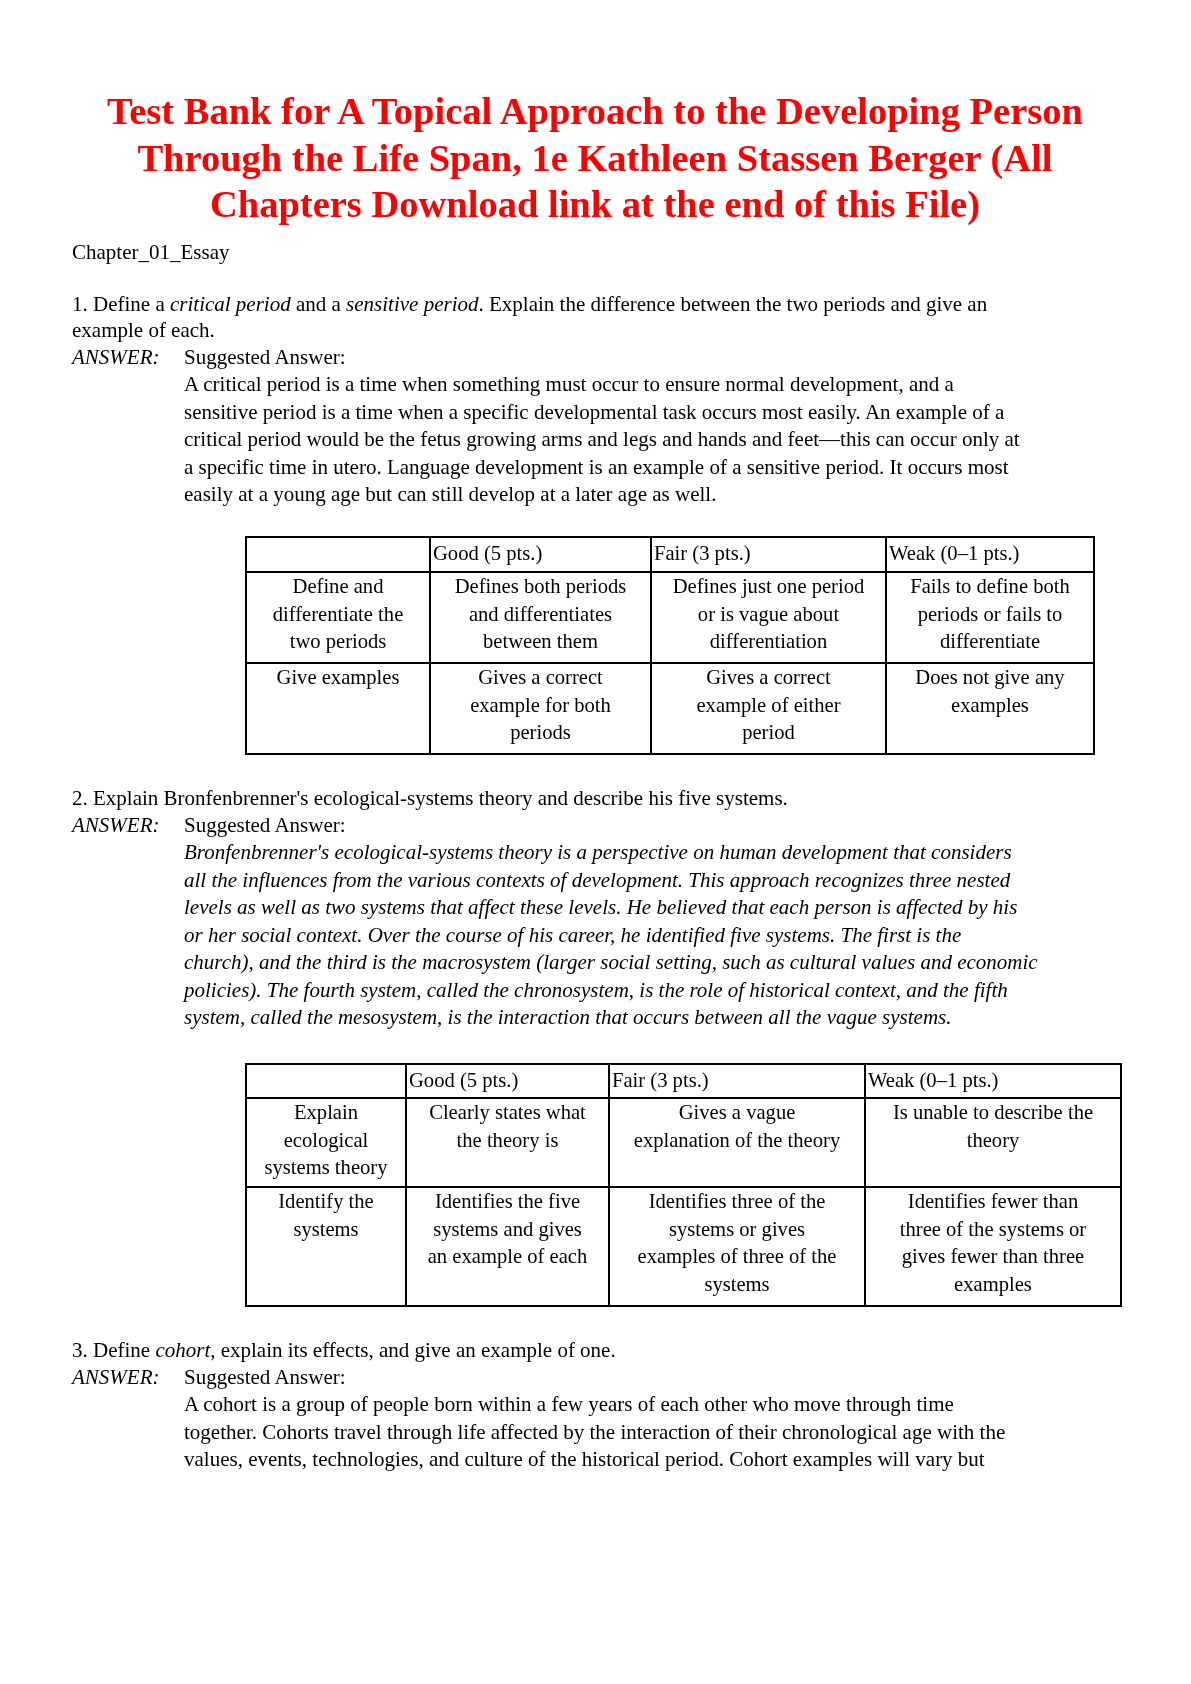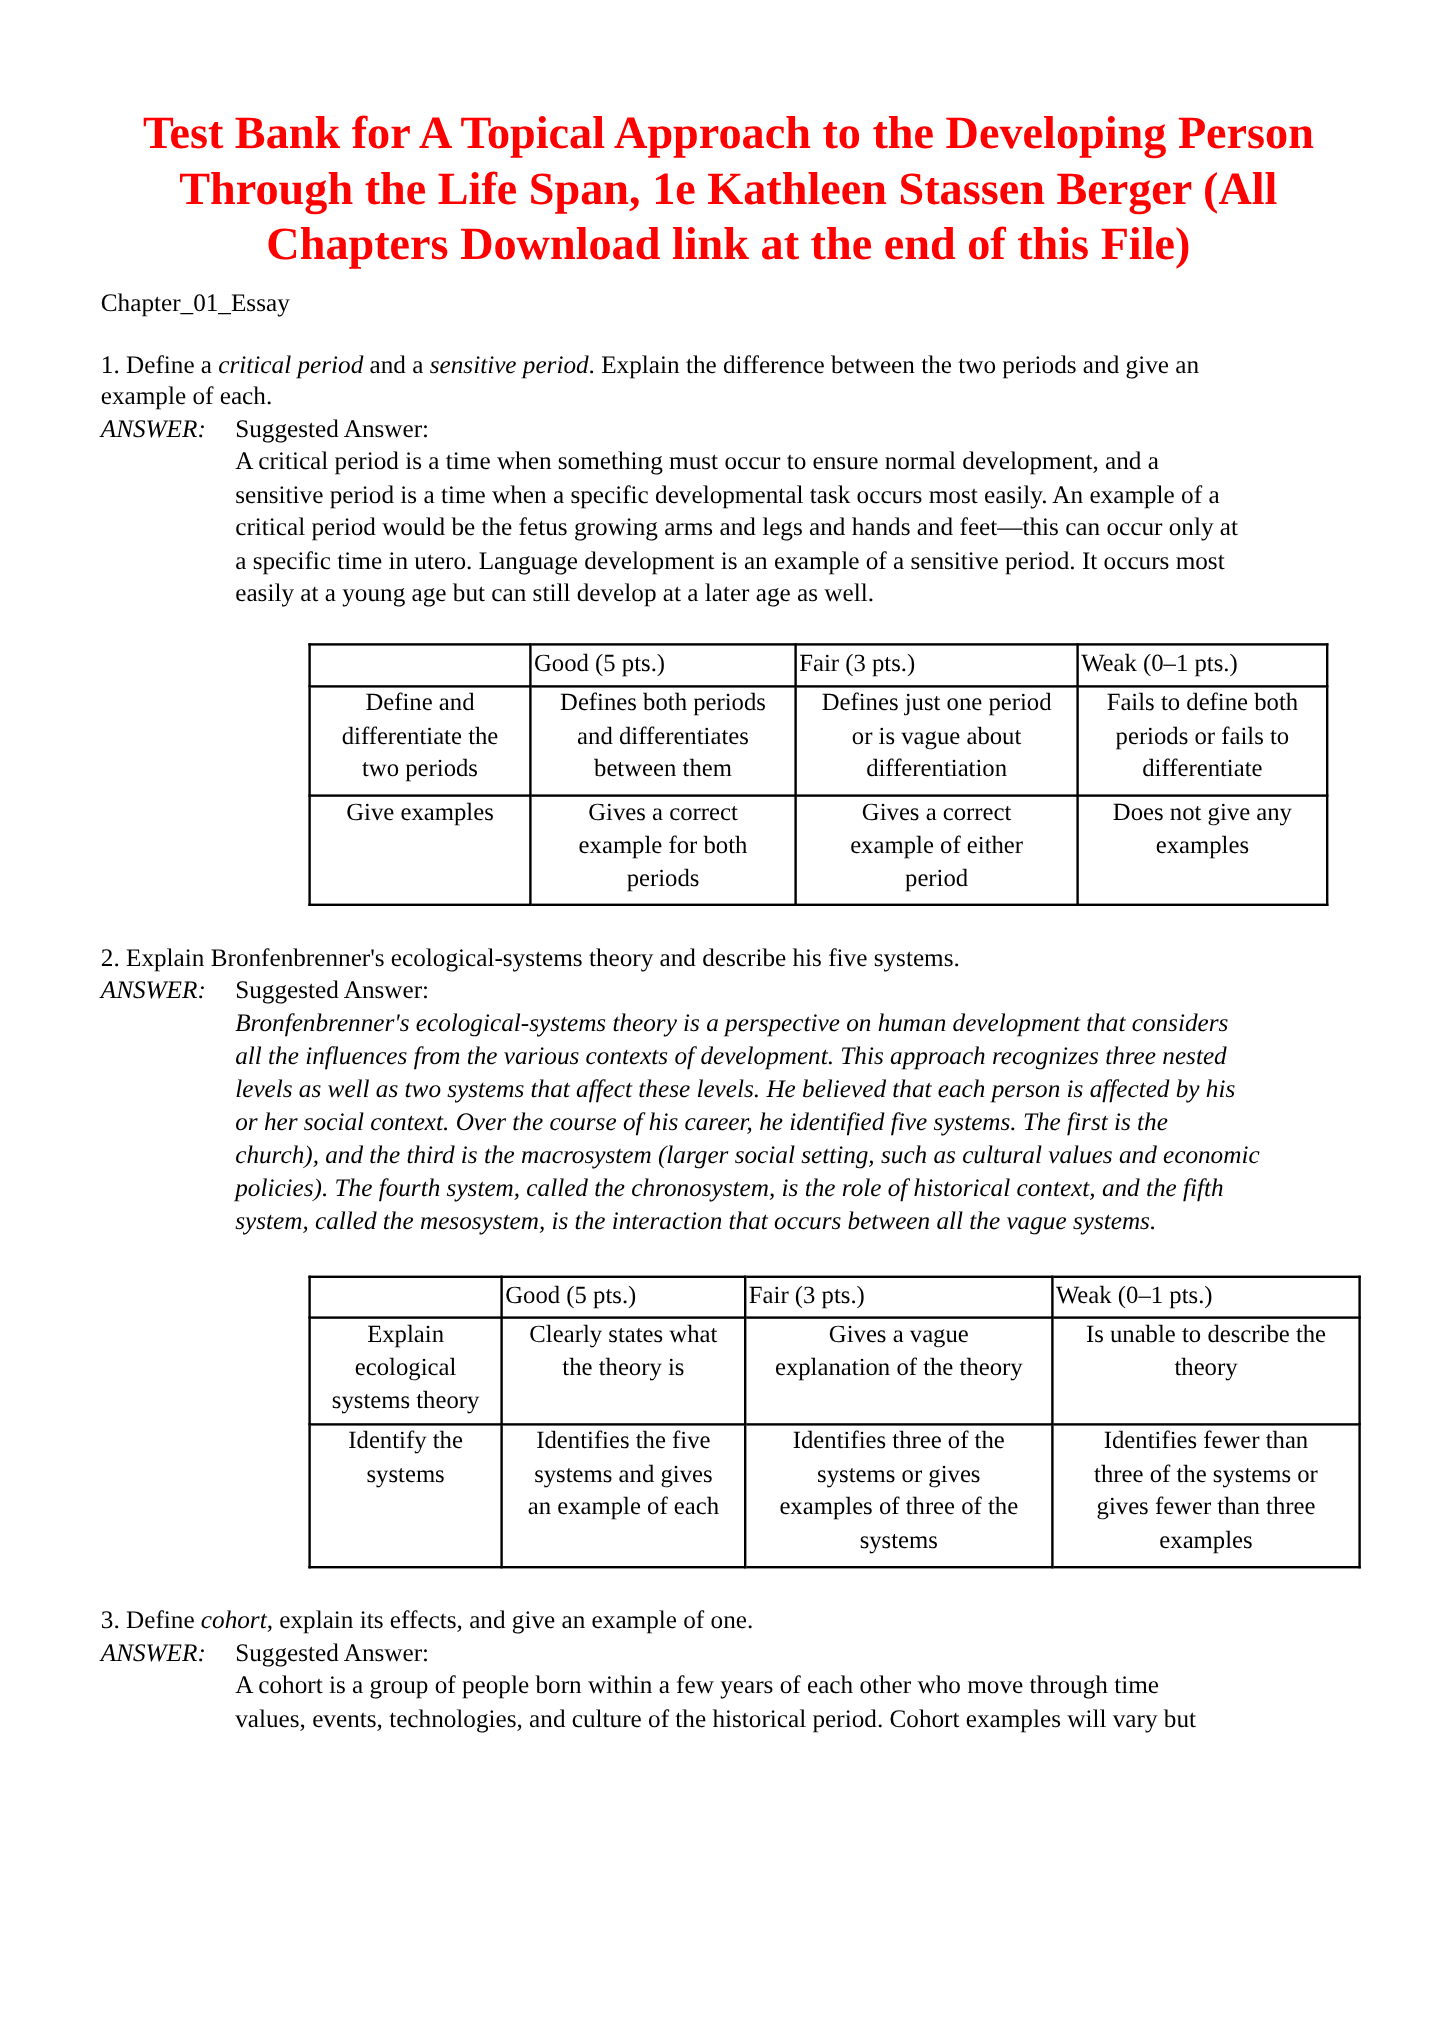--- a/index.html
+++ b/index.html
@@ -4,21 +4,21 @@
 <style>
   html, body { margin: 0; padding: 0; background: #ffffff; }
   body {
     width: 1191px;
     height: 1684px;
     position: relative;
     overflow: hidden;
     font-family: "Liberation Serif", "DejaVu Serif", serif;
     color: #000000;
   }
-  .page { position: absolute; left: 12px; top: 0; width: 1040px; height: 1684px; }
+  .page { position: absolute; left: 0; top: 0; width: 1040px; height: 1684px; }
 
   .title {
     position: absolute;
     left: 60px;
     top: 88px;
     width: 1070px;
     text-align: center;
     color: #ff0000;
     font-weight: bold;
     font-size: 38.5px;
@@ -222,17 +222,18 @@
   </div>
 
   <div>
     <p class="txt left" style="top:1337px;"><span>3.</span> <span>Define </span><em>cohort</em><span>, explain its effects, and give an example of one.</span></p>
 
     <p class="txt left ans-label" style="top:1364px;">ANSWER:</p>
     <p class="txt indent" style="top:1364px;">Suggested Answer:</p>
 
     <div class="txt indent" style="top:1391px;">
       <span class="para-line">A cohort is a group of people born within a few years of each other who move through time</span>
+      <span class="para-line">together. Cohorts travel through life affected by the interaction of their chronological age with the</span>
       <span class="para-line">values, events, technologies, and culture of the historical period. Cohort examples will vary but</span>
     </div>
   </div>
 
 </div>
 
 </body></html>

